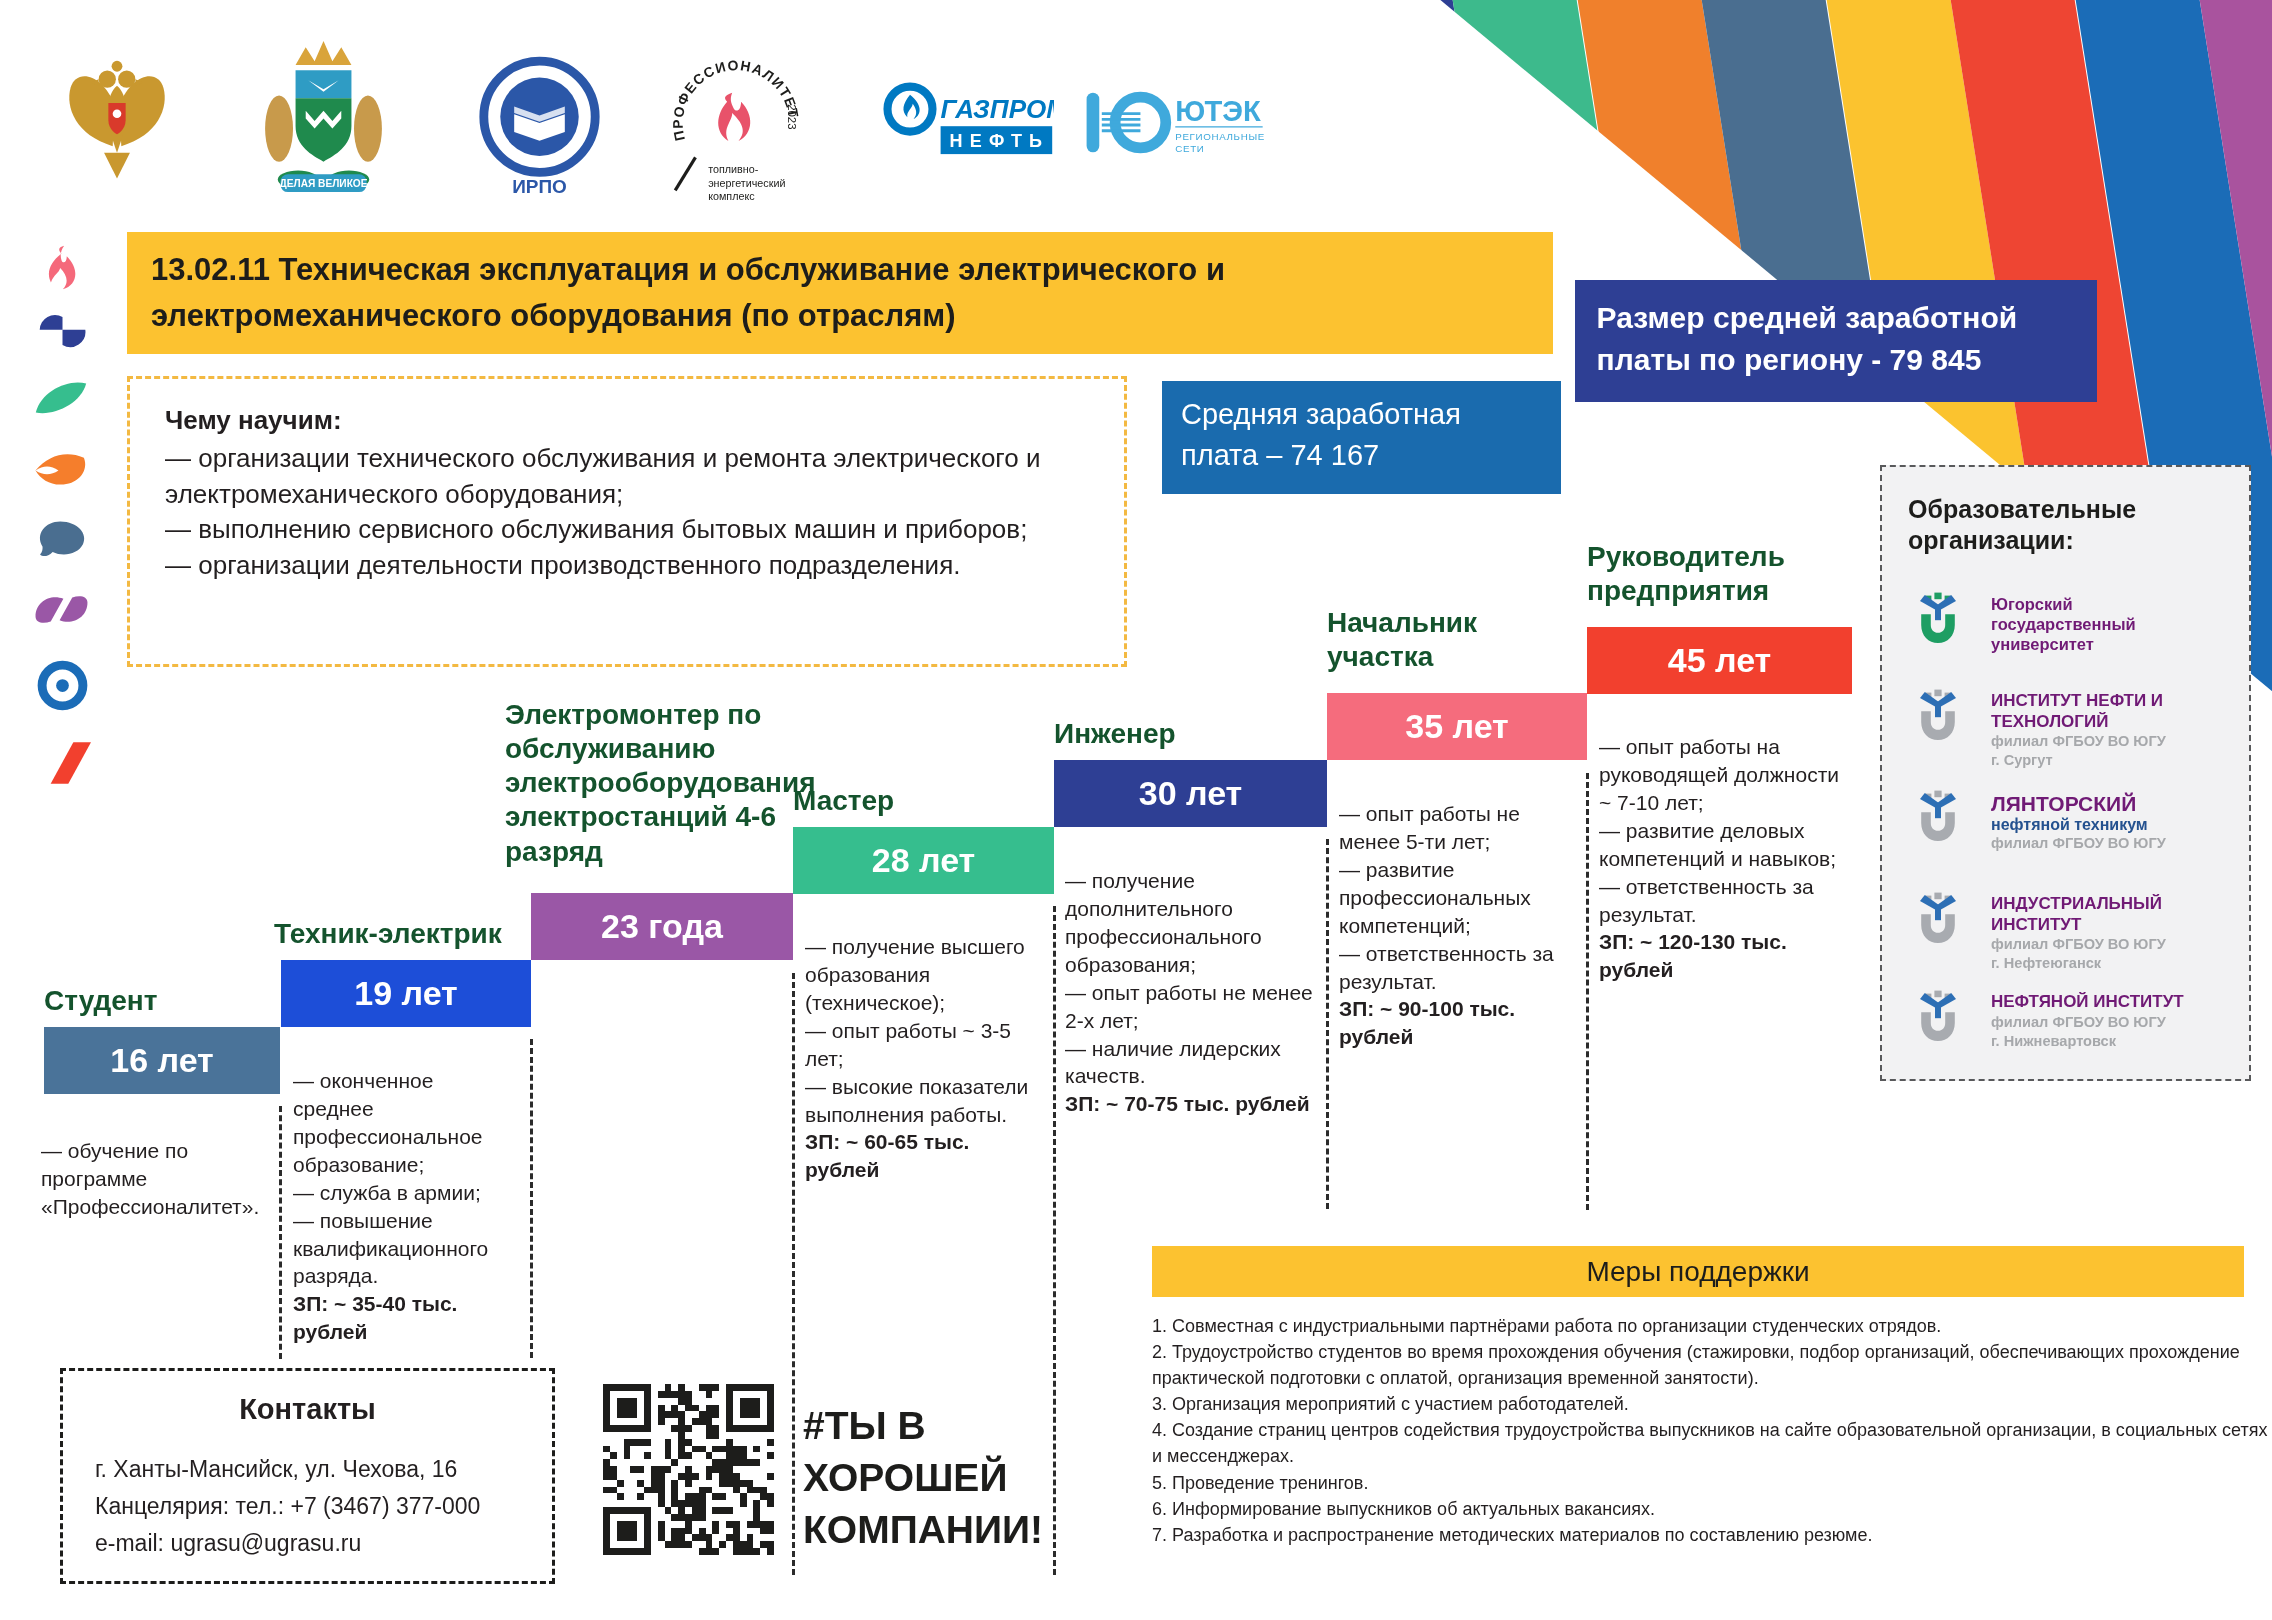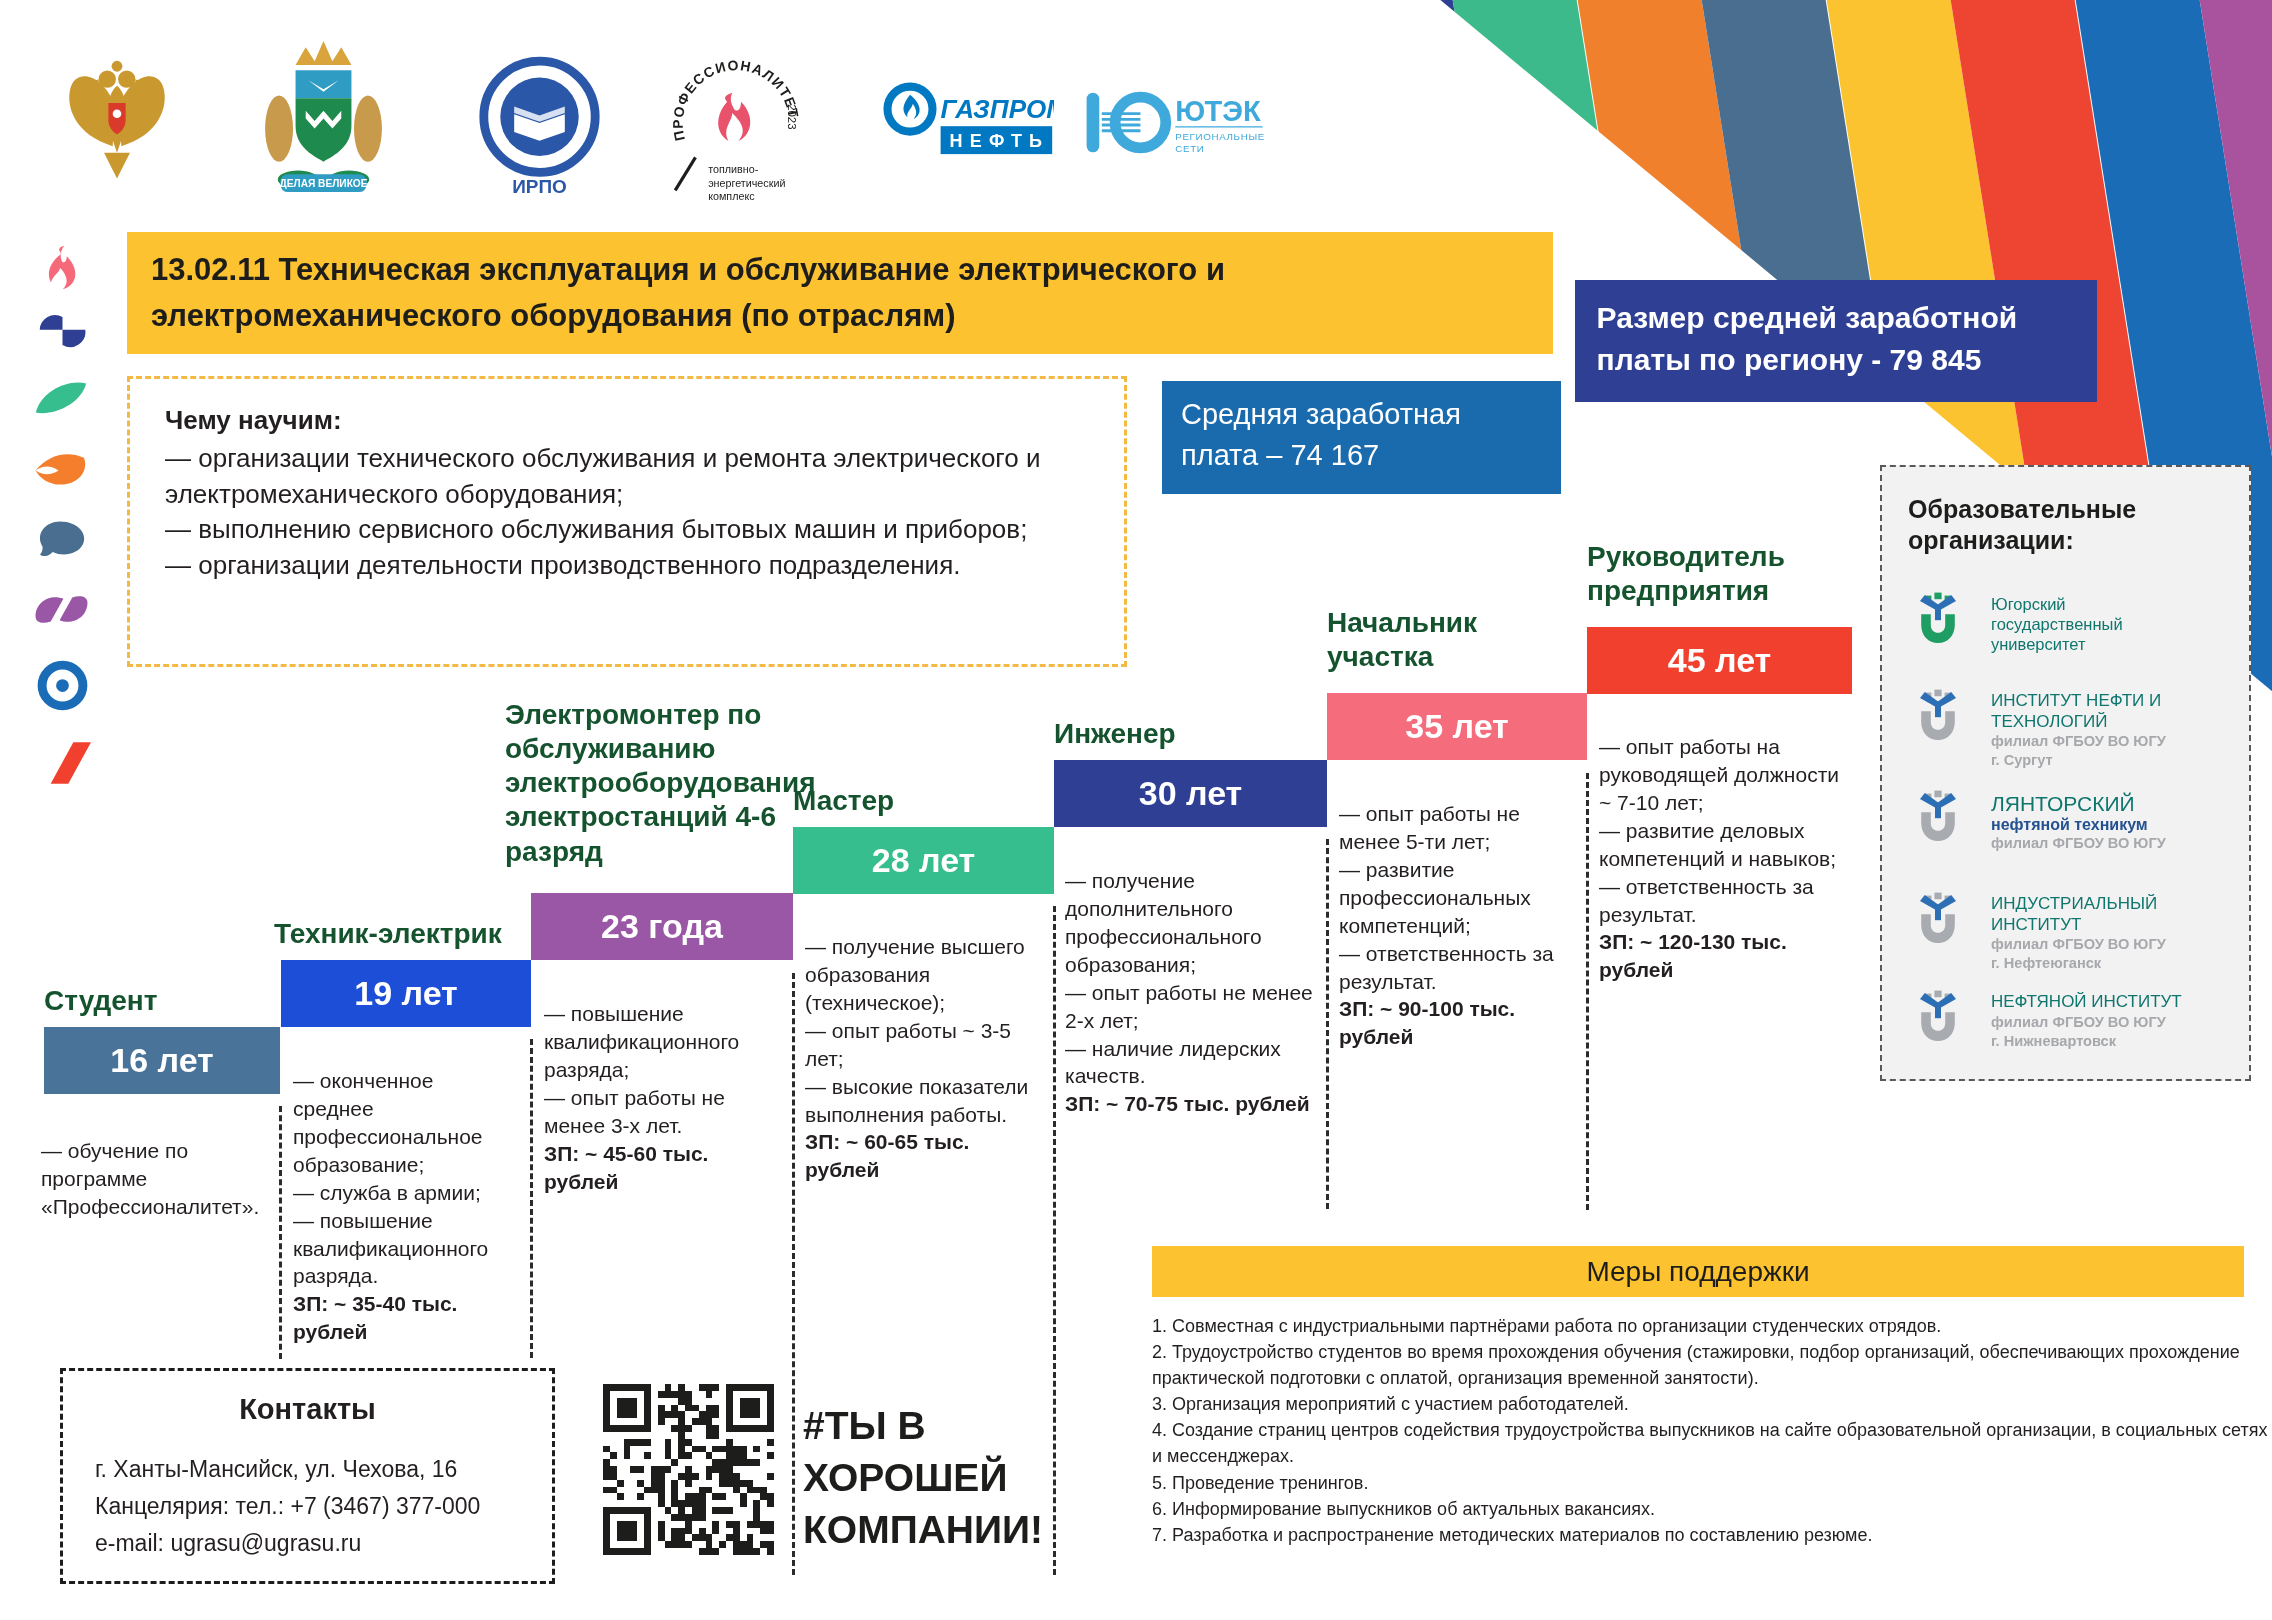--- a/index.html
+++ b/index.html
@@ -17,21 +17,21 @@
 .avg-box{padding:13px 19px;font-size:29px;font-weight:normal;line-height:1.42;color:#fff}
 
 .role{font-weight:bold;font-size:28px;line-height:1.22;text-align:left;color:#14532d}
 .age{font-weight:bold;font-size:34px;color:#fff;text-align:center;line-height:67px;height:67px}
 .details{font-size:21px;line-height:1.33}
 .salary{font-weight:bold;font-size:21px;line-height:1.33}
 .vsep{width:0;border-left:3.2px dashed #2b2b2b}
 
 .edu-panel{background:#F2F2F3;border:2.5px dashed #58595B}
 .edu-title{font-size:25px;font-weight:bold;line-height:1.25;color:#1d1d1b}
-.edu-name{font-size:16.5px;font-weight:normal;color:#0f766e;line-height:1.22}
+.edu-name{font-size:16.5px;font-weight:bold;color:#701a75;line-height:1.22}
 .edu-caps{font-size:17px}
 .edu-big{font-size:21px;line-height:1.1}
 .edu-subtitle{font-size:16px;font-weight:bold;color:#24518F;line-height:1.2}
 .edu-sub{font-size:14.6px;font-weight:bold;color:#A6A8AB;line-height:1.3}
 
 .support-bar{text-align:center;font-size:28px;font-weight:normal;line-height:51px;height:51px;color:#1d1d1b}
 .support-list{font-size:18px;line-height:1.45}
 
 .contacts-box{border:3.8px dashed #1d1d1b}
 .contacts-title{font-size:29px;font-weight:bold;text-align:center;margin-top:21.6px}
@@ -224,25 +224,20 @@
 
   <div class="abs" style="left:41px;top:1137px;width:229px">
     <div class="details pre">— обучение по программе «Профессионалитет».</div>
     <div class="salary"></div>
   </div>
   <div class="abs" style="left:293px;top:1067px;width:224px">
     <div class="details pre">— оконченное среднее профессиональное образование;
 — служба в армии;
 — повышение квалификационного разряда.</div>
     <div class="salary">ЗП: ~ 35-40 тыс. рублей</div>
-  </div>
-  <div class="abs" style="left:544px;top:1000px;width:235px">
-    <div class="details pre">— повышение квалификационного разряда;
-— опыт работы не менее 3-х лет.</div>
-    <div class="salary">ЗП: ~ 45-60 тыс. рублей</div>
   </div>
   <div class="abs" style="left:805px;top:933px;width:236px">
     <div class="details pre">— получение высшего образования (техническое);
 — опыт работы ~ 3-5 лет;
 — высокие показатели выполнения работы.</div>
     <div class="salary">ЗП: ~ 60-65 тыс. рублей</div>
   </div>
   <div class="abs" style="left:1065px;top:867px;width:254px">
     <div class="details pre">— получение дополнительного профессионального образования;
 — опыт работы не менее 2-х лет;

